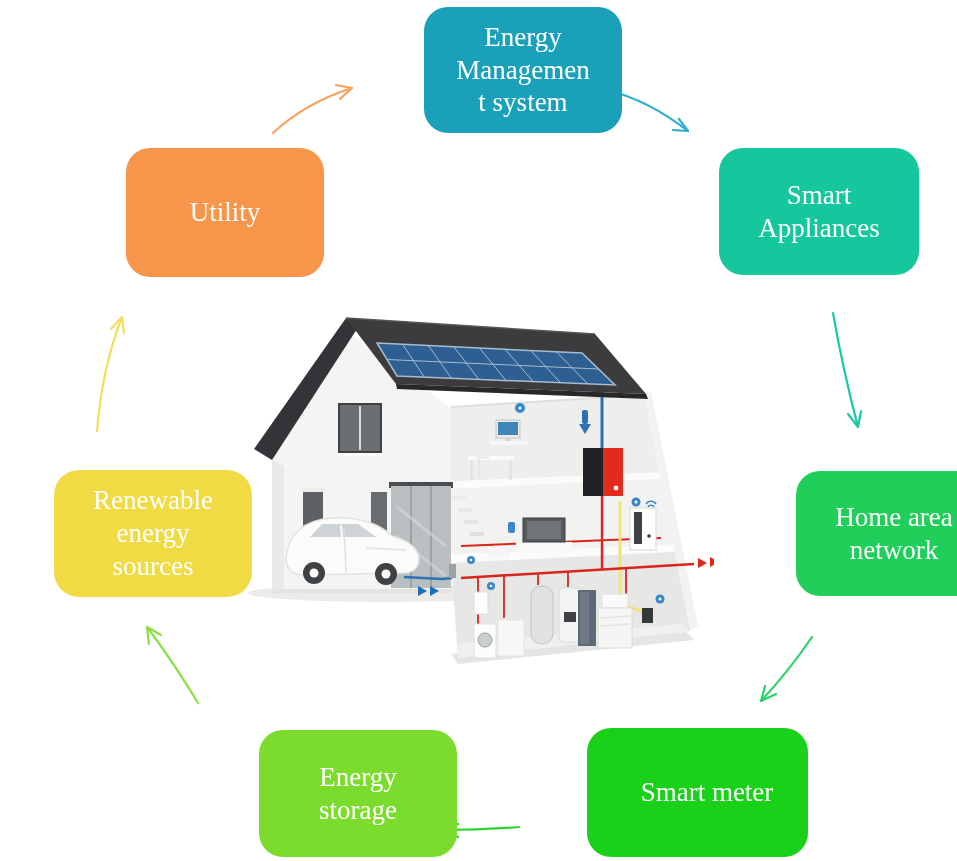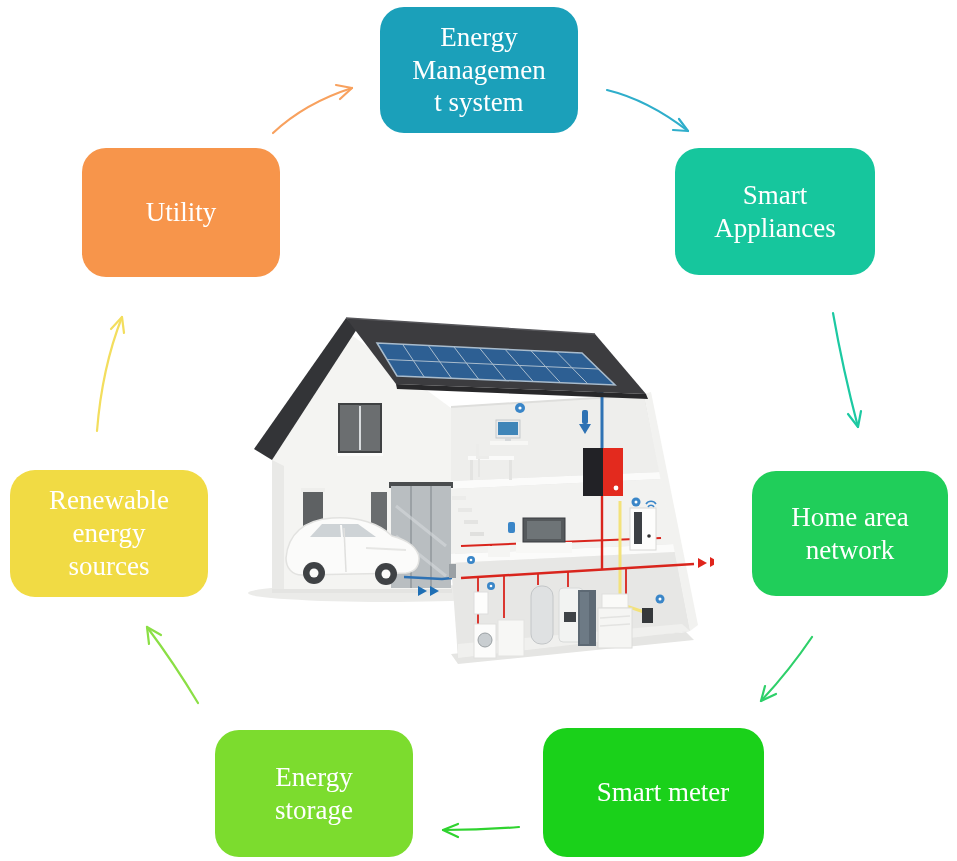--- a/index.html
+++ b/index.html
@@ -3,21 +3,21 @@
 <meta charset="utf-8">
 <style>
   html,body{margin:0;padding:0;background:#ffffff;}
   #stage{
     position:relative;width:957px;height:861px;background:#ffffff;overflow:hidden;
     font-family:"Liberation Serif","DejaVu Serif",serif;
   }
   .node{
     position:absolute;display:flex;align-items:center;justify-content:center;
     color:#ffffff;font-size:27px;line-height:1.22;text-align:center;
-    border-radius:24px;white-space:pre-line;
+    border-radius:24px;white-space:pre-line;margin-left:44px;
   }
   .n-ems{left:380px;top:7px;width:198px;height:126px;}
   .n-sa{left:675px;top:148px;width:200px;height:127px;}
   .n-han{left:752px;top:471px;width:196px;height:125px;}
   .n-sm{left:543px;top:728px;width:202px;height:129px;padding-left:19px;}
   .n-es{left:215px;top:730px;width:198px;height:127px;}
   .n-res{left:10px;top:470px;width:198px;height:127px;border-radius:25px;}
   .n-ut{left:82px;top:148px;width:198px;height:129px;justify-content:center;}
   .overlay{position:absolute;left:0;top:0;width:957px;height:861px;pointer-events:none;}
   #house{position:absolute;left:246px;top:296px;width:468px;height:400px;}

